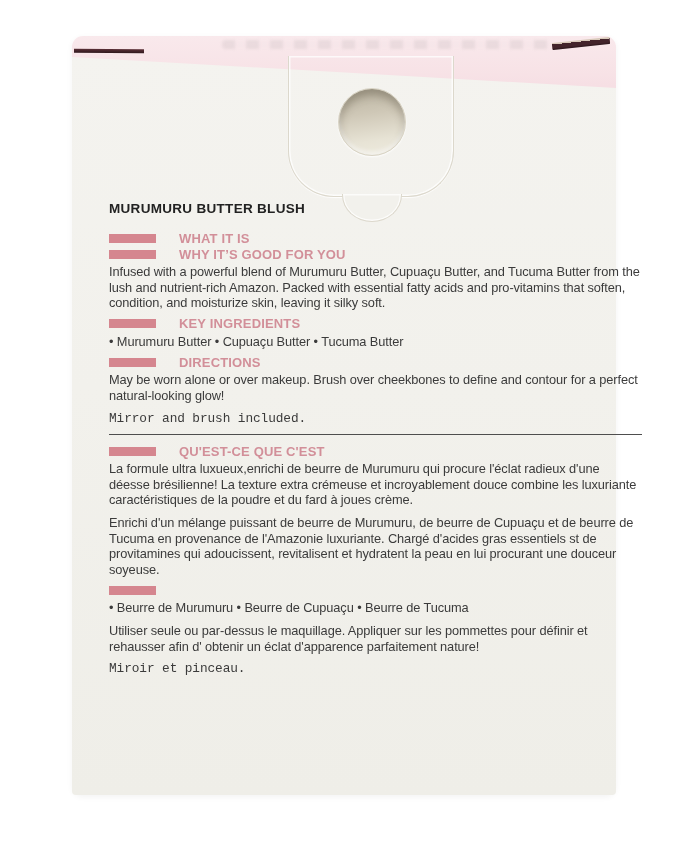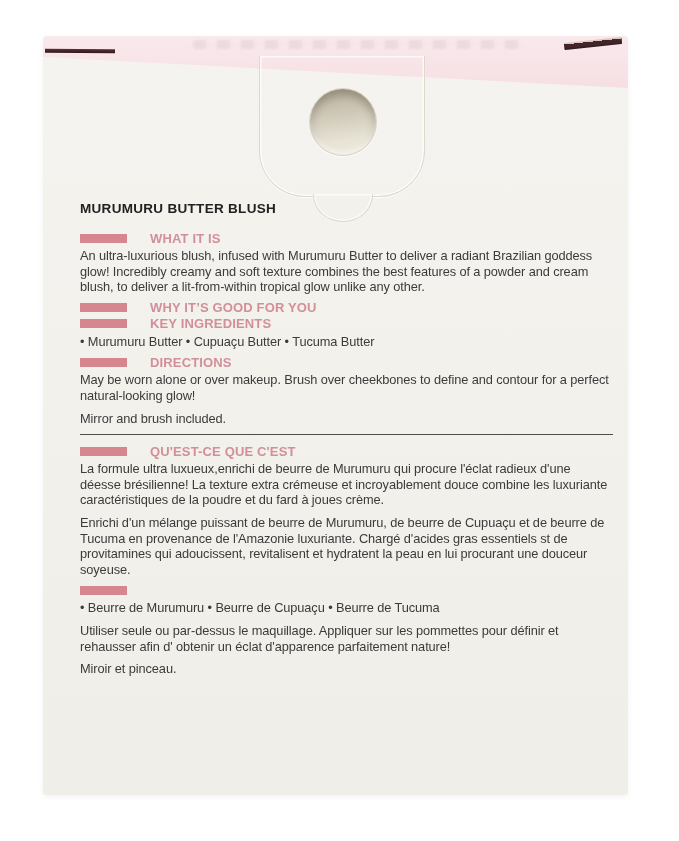--- a/index.html
+++ b/index.html
@@ -6,24 +6,24 @@
     margin: 0; padding: 0;
     width: 679px; height: 841px;
     background: #ffffff;
     overflow: hidden;
     font-family: "Liberation Sans", sans-serif;
   }
   .scene { position: relative; width: 679px; height: 841px; }
 
   
   .box {
-    position: absolute; left: 43px; top: 36px;
-    width: 585px; height: 759px;
+    position: absolute; left: 72px; top: 36px;
+    width: 544px; height: 759px;
     background: linear-gradient(180deg, #f9e9ec 0%, #f7e2e6 5%, #f6dfe4 6.5%, #f6dfe4 100%);
-    border-radius: 4px;
+    border-radius: 11px;
     box-shadow: 0 2px 6px rgba(0,0,0,0.05);
   }
 
   
   .flap-emboss {
     position: absolute; left: 150px; top: 4px; width: 330px; height: 9px;
     background: repeating-linear-gradient(90deg,
       rgba(160,150,152,0.28) 0 13px, rgba(160,150,152,0.02) 13px 24px);
     filter: blur(1.4px);
     opacity: .6;
@@ -90,21 +90,21 @@
   .title.fr { margin: 0 0 12px; }
   .sec-head {
     display: flex; align-items: center; gap: 23px;
     height: 12px; margin: 0 0 4px;
   }
   .accent-bar { width: 47px; height: 9px; background: #d5868f; }
   .sec-head-label {
     font-size: 13px; font-weight: bold; color: #d28f99; letter-spacing: 0.15px;
   }
   .body { font-size: 12.8px; line-height: 15.6px; margin: 0 0 7px; }
-  .note { font-size: 12.8px; line-height: 15.6px; margin: 3px 0 0; }
+  .note { font-size: 12.8px; line-height: 15.6px; margin: 3px 0 0; font-family: Liberation Mono, monospace; }
   .divider {
     border: none; border-top: 1.6px solid #4e4e4e;
     margin: 8px 0 10px; width: 100%;
   }
 </style>
 </head>
 <body>
 
 <div class="scene">
   <div class="box">
@@ -121,26 +121,26 @@
     <div class="hang-tongue"></div>
 
     <div class="text-area">
 
       <div class="title">MURUMURU BUTTER BLUSH</div>
 
       <div class="sec-head">
         <span class="accent-bar"></span>
         <span class="sec-head-label">WHAT IT IS</span>
       </div>
-      <p class="body">An ultra-luxurious blush, infused with Murumuru Butter to deliver a radiant Brazilian goddess glow! Incredibly creamy and soft texture combines the best features of a powder and cream blush, to deliver a lit-from-within tropical glow unlike any other.</p>
 
       <div class="sec-head">
         <span class="accent-bar"></span>
         <span class="sec-head-label">WHY IT’S GOOD FOR YOU</span>
       </div>
+      <p class="body">Infused with a powerful blend of Murumuru Butter, Cupuaçu Butter, and Tucuma Butter from the lush and nutrient-rich Amazon. Packed with essential fatty acids and pro-vitamins that soften, condition, and moisturize skin, leaving it silky soft.</p>
 
       <div class="sec-head">
         <span class="accent-bar"></span>
         <span class="sec-head-label">KEY INGREDIENTS</span>
       </div>
       <p class="body">• Murumuru Butter • Cupuaçu Butter • Tucuma Butter</p>
 
       <div class="sec-head">
         <span class="accent-bar"></span>
         <span class="sec-head-label">DIRECTIONS</span>

